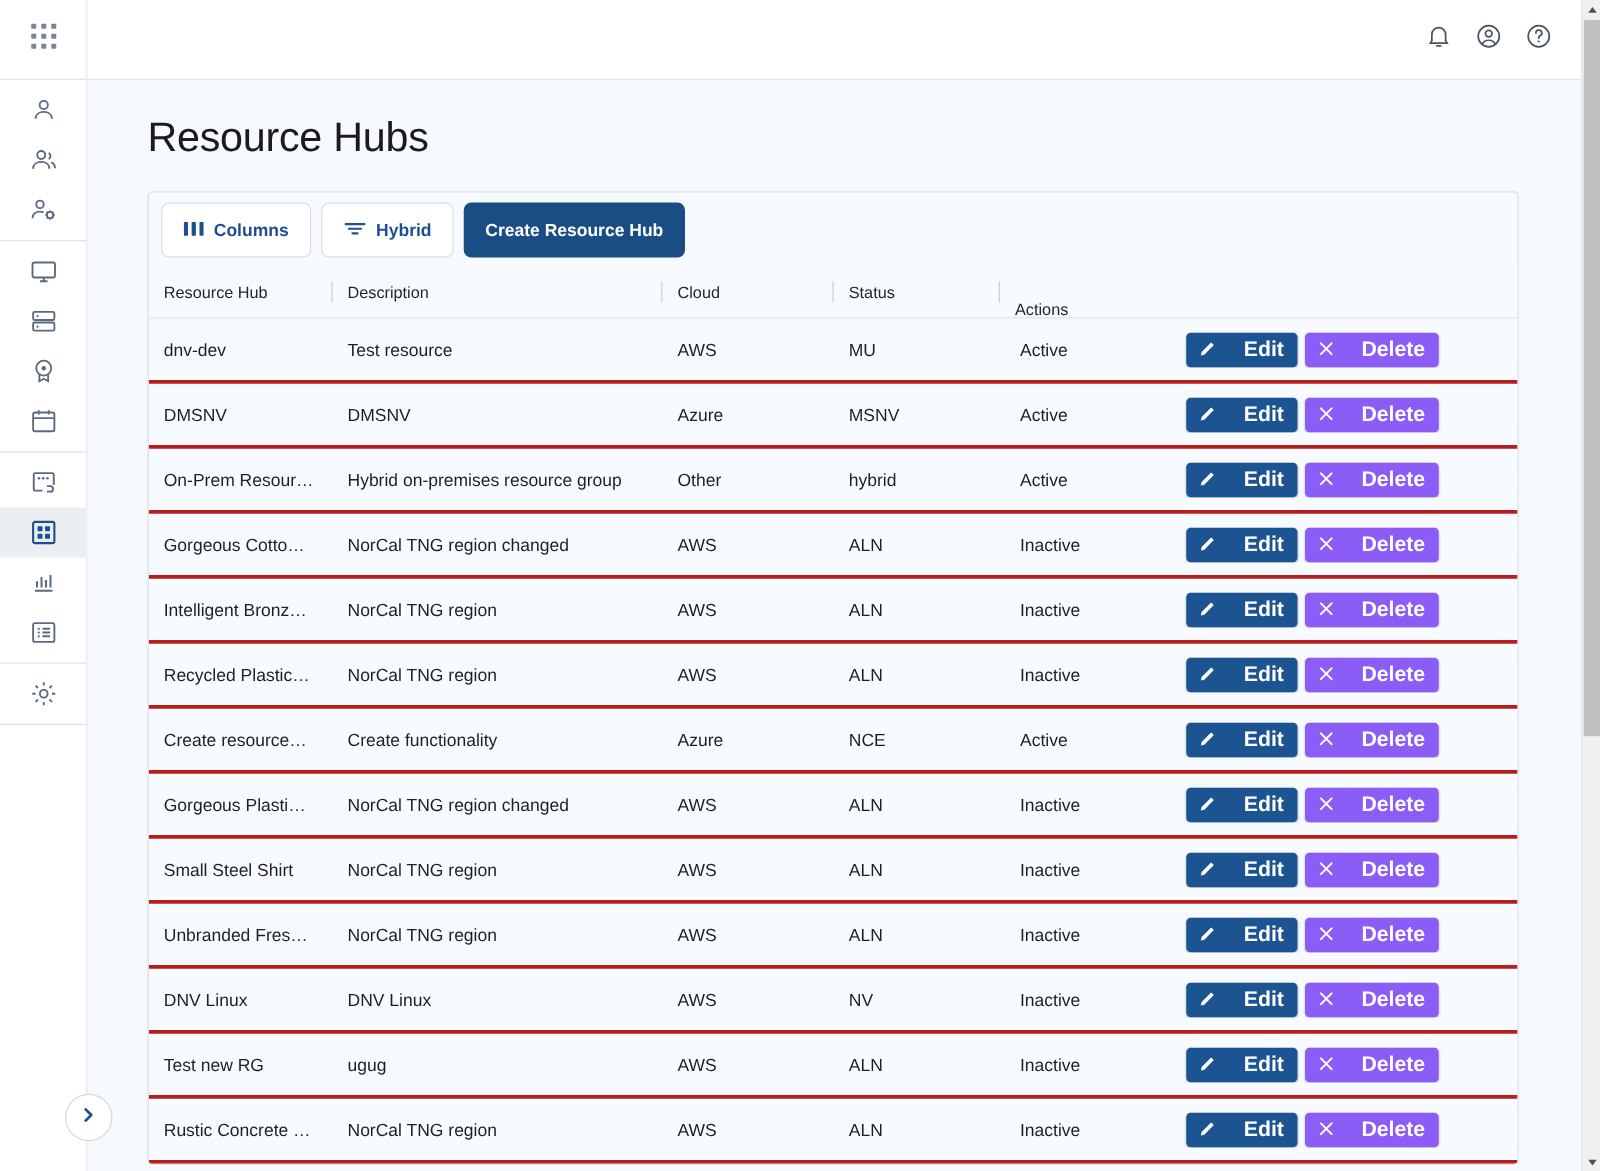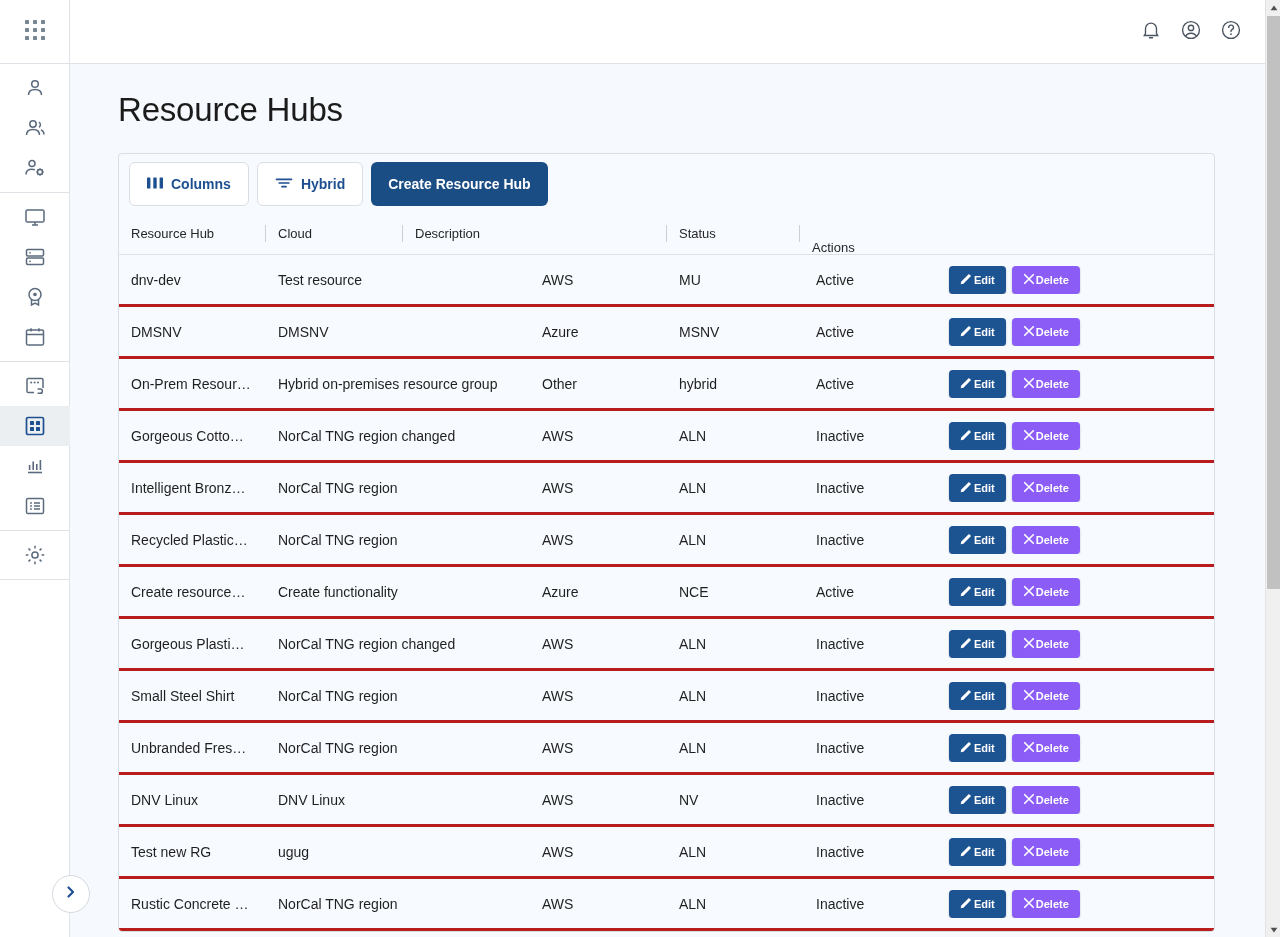--- a/index.html
+++ b/index.html
@@ -175,27 +175,27 @@
     color: #1f1f1f;
     white-space: nowrap;
     overflow: hidden;
     text-overflow: ellipsis;
     padding-right: 10px;
   }
   .td.c-desc, .td.c-cloud, .td.c-region, .td.c-status { padding-left: 12px; }
 
   .actions { display: flex; align-items: center; gap: 6px; padding-left: 12px; }
   .btn-edit, .btn-delete {
-    display: inline-flex; align-items: center; gap: 1px;
+    display: inline-flex; align-items: center; gap: 22px;
     height: 28px;
     padding: 0 11px;
     border: none;
     border-radius: 4px;
     color: #ffffff;
-    font-size: 11px;
+    font-size: 17px;
     font-weight: bold;
     cursor: pointer;
     box-shadow: 0 1px 2px rgba(0,0,0,0.25);
     font-family: "Liberation Sans", sans-serif;
   }
   .btn-edit { background: #1c5391; }
   .btn-delete { background: #8b5cf6; }
 
   
   .scrollbar {
@@ -433,25 +433,25 @@
             <span>Hybrid</span>
           </button>
 
           <button class="btn-primary">Create Resource Hub</button>
         </div>
 
         <div class="thead">
           <div class="th c-hub">
               <span>Resource Hub</span>
             </div>
+          <div class="th c-desc">
+              <span>Description</span>
+            </div>
           <div class="th c-cloud">
               <span>Cloud</span>
-            </div>
-          <div class="th c-desc">
-              <span>Description</span>
             </div>
           <div class="th c-status">
               <span>Status</span>
             </div>
           <div class="th c-act">
               <span>Actions</span>
             </div>
         </div>
 
         <div class="tbody" id="tbody">

